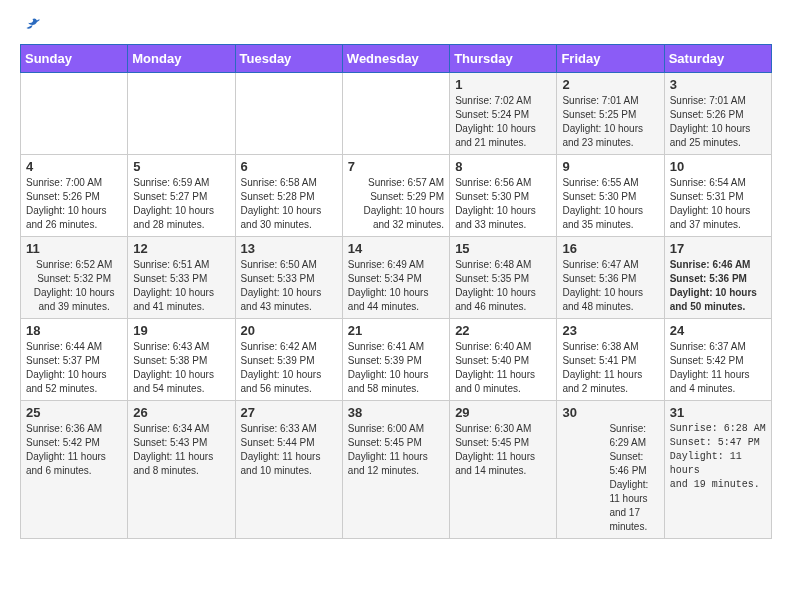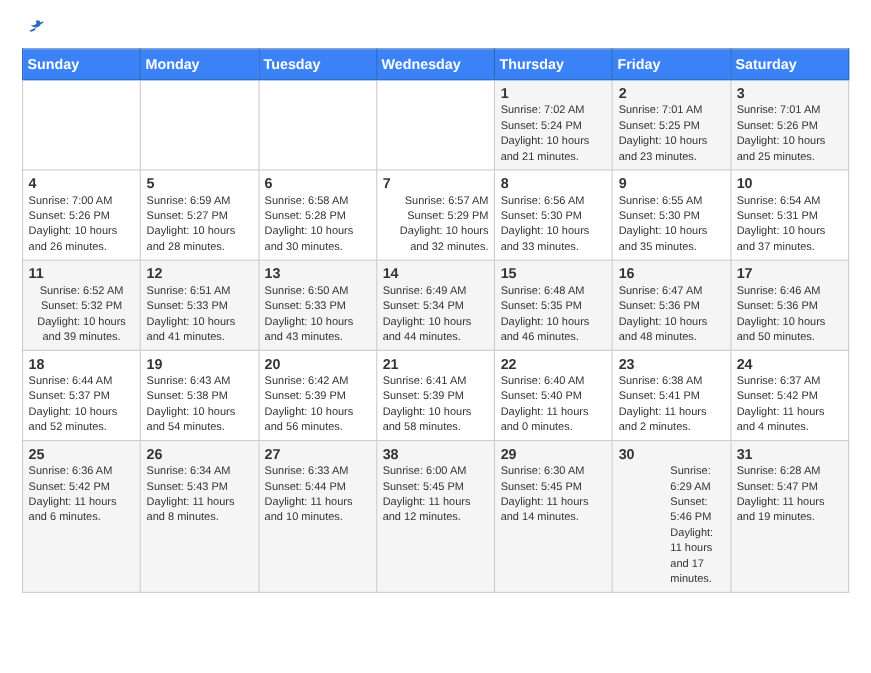--- a/index.html
+++ b/index.html
@@ -55,21 +55,21 @@
       font-size: 16px;
       color: #333;
       margin-top: 2px;
     }
     table {
       width: 100%;
       border-collapse: collapse;
       table-layout: fixed;
     }
     thead th {
-      background-color: #3b82f6;
+      background-color: #8b5cf6;
       color: #fff;
       font-size: 13px;
       font-weight: bold;
       padding: 6px 4px;
       text-align: left;
       border: 1px solid #2a6abf;
     }
     tbody tr {
       height: auto;
     }
@@ -255,21 +255,21 @@
         </td>
         <td>
           <span class="day-num">16</span>
           <div class="cell-detail" style="white-space: pre-line;">Sunrise: 6:47 AM
 Sunset: 5:36 PM
 Daylight: 10 hours
 and 48 minutes.</div>
         </td>
         <td>
           <span class="day-num">17</span>
-          <div class="cell-detail" style="white-space: pre-line;">Sunrise: 6:46 AM
+          <div class="cell-detail" style="white-space: pre-line; font-weight: bold;">Sunrise: 6:46 AM
 Sunset: 5:36 PM
 Daylight: 10 hours
 and 50 minutes.</div>
         </td>
       </tr>
       <tr>
         <td>
           <span class="day-num">18</span>
           <div class="cell-detail" style="white-space: pre-line;">Sunrise: 6:44 AM
 Sunset: 5:37 PM
@@ -357,20 +357,20 @@
         </td>
         <td>
           <span class="day-num">30</span>
           <div class="cell-detail" style="white-space: pre-line; margin-left: 47px;">Sunrise: 6:29 AM
 Sunset: 5:46 PM
 Daylight: 11 hours
 and 17 minutes.</div>
         </td>
         <td>
           <span class="day-num">31</span>
-          <div class="cell-detail" style="white-space: pre-line;">Sunrise: 6:28 AM
+          <div class="cell-detail" style="white-space: pre-line; font-family: Liberation Mono, monospace;">Sunrise: 6:28 AM
 Sunset: 5:47 PM
 Daylight: 11 hours
 and 19 minutes.</div>
         </td>
       </tr>
     </tbody>
 </table>
 
 </body></html>

